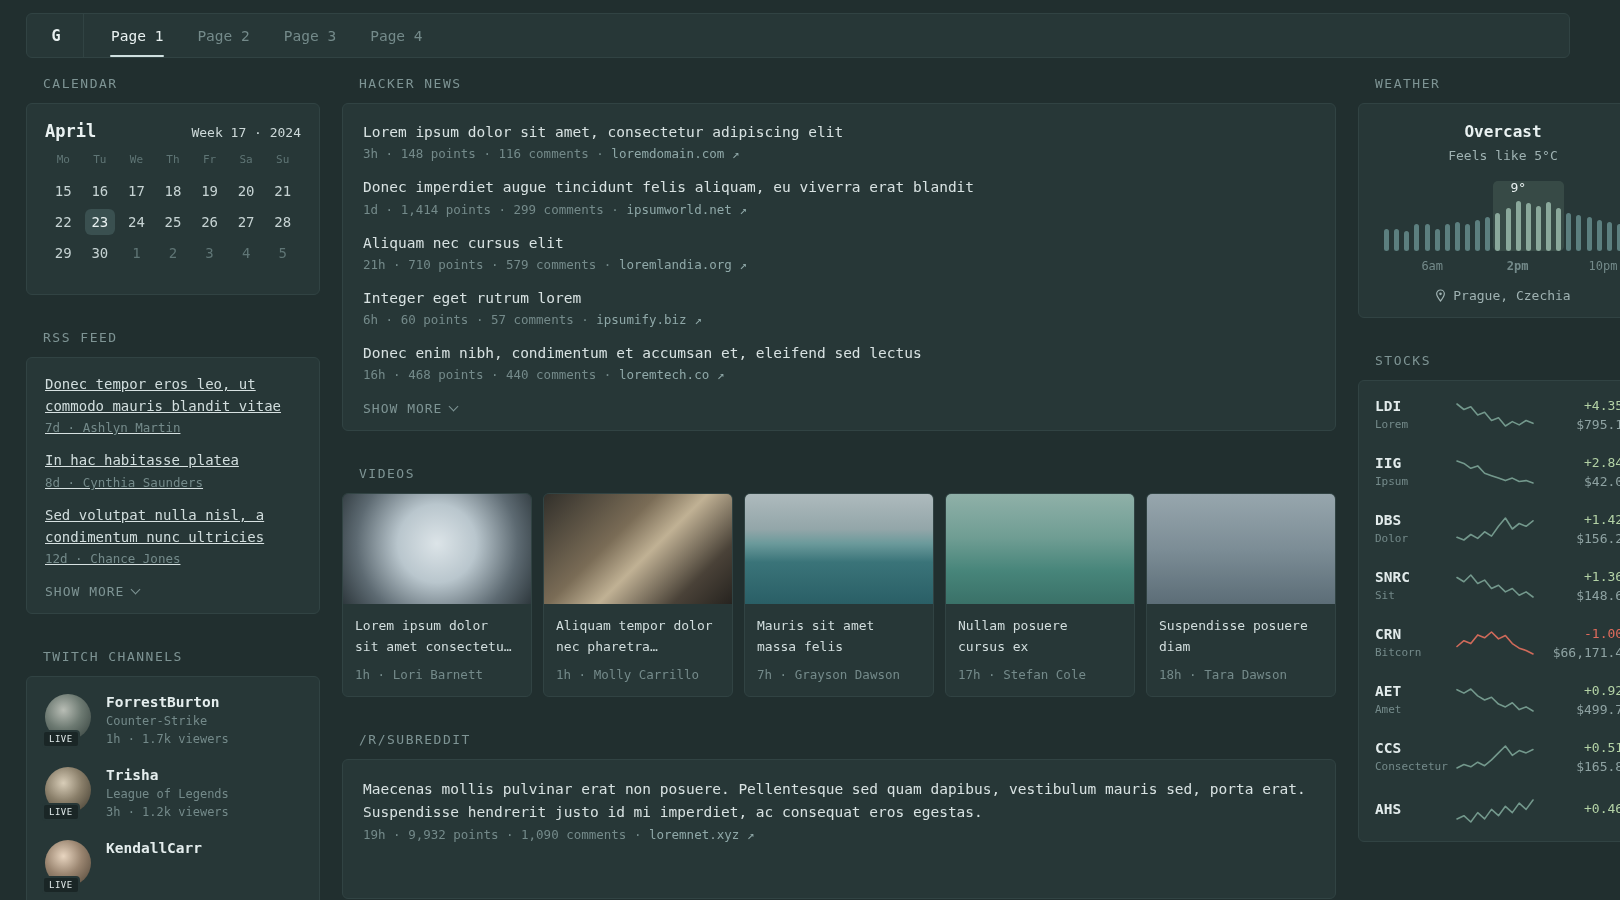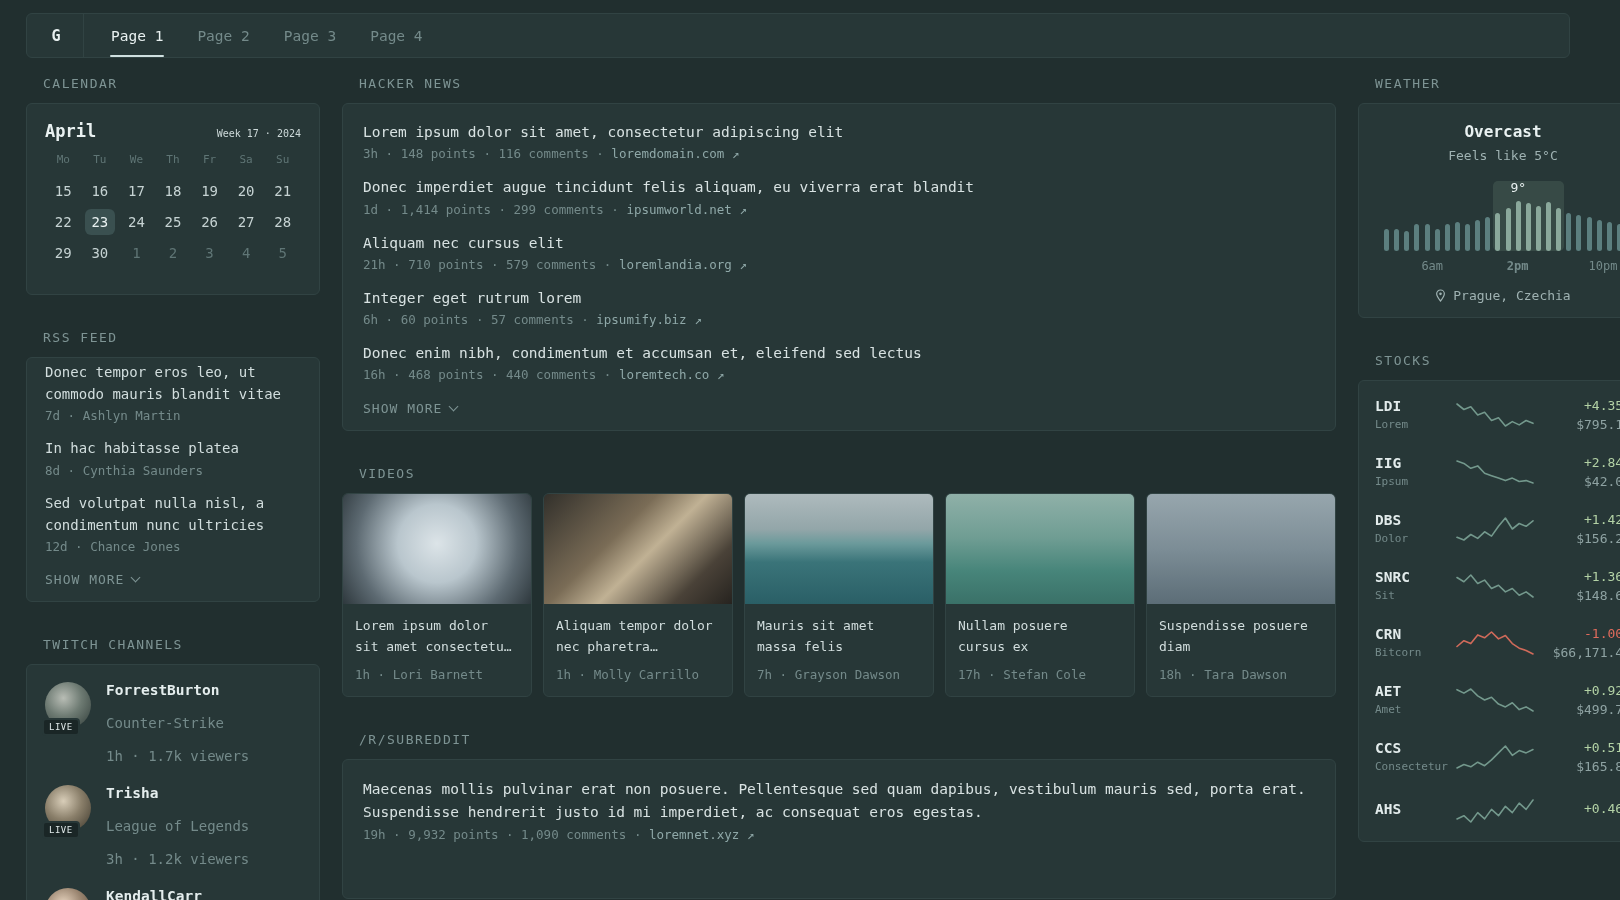--- a/index.html
+++ b/index.html
@@ -28,48 +28,48 @@
   
   .columns{display:grid;grid-template-columns:294px 1fr 290px;gap:22px;align-items:start;}
   .widget{margin-bottom:35px;}
   .section-label{font-size:13px;font-weight:normal;letter-spacing:1.5px;color:#7e9494;margin:0 0 12px 17px;}
   .card{background:var(--card);border:1px solid var(--border);border-radius:6px;}
 
   
   .calendar-card{padding:17px 18px 28px;}
   .cal-head{display:flex;justify-content:space-between;align-items:baseline;margin-bottom:12px;}
   .cal-month{font-size:17px;font-weight:700;color:var(--text-bright);}
-  .cal-week{font-size:10px;color:#cdd9d9;}
+  .cal-week{font-size:13px;color:#cdd9d9;}
   .cal-grid{display:grid;grid-template-columns:repeat(7,1fr);row-gap:5px;text-align:center;}
   .cal-dh{font-size:11px;color:var(--text-faint);padding-bottom:7px;}
   .cal-day{font-size:14px;color:#c6d3d3;height:26px;line-height:26px;width:30px;margin:0 auto;border-radius:6px;}
   .cal-day.dim{color:var(--text-faint);}
   .cal-day.selected{background:#3a5050;color:var(--text-bright);text-align:center;}
 
   
-  .rss-card{padding:4px 18px 13px;}
+  .rss-card{padding:16px 18px 13px;text-decoration:underline;}
   .rss-item{margin-bottom:15px;}
   .rss-title{font-size:14px;line-height:1.55;color:#d2dede;cursor:pointer;}
   .item-meta{font-size:12.5px;color:var(--text-dim);margin-top:3px;}
   .show-more{display:inline-flex;align-items:center;gap:8px;color:#7e9494;font-size:13px;
              letter-spacing:1px;cursor:pointer;margin-top:2px;}
   .chevron{width:7px;height:7px;border-right:1.5px solid #7e9494;border-bottom:1.5px solid #7e9494;
            transform:rotate(45deg);margin-top:-4px;}
 
   
   .twitch-card{padding:17px 18px;}
   .tw-row{display:flex;gap:15px;margin-bottom:21px;}
   .tw-avatar{width:46px;height:46px;border-radius:50%;flex-shrink:0;position:relative;cursor:pointer;}
   .av-0{background:radial-gradient(circle at 40% 35%, #b8bdb5 0%, #6d7a72 45%, #2f3b38 100%);}
   .av-1{background:radial-gradient(circle at 40% 35%, #d8cdb8 0%, #8a7f6a 45%, #3a352a 100%);}
   .av-2{background:radial-gradient(circle at 40% 35%, #e8d5c0 0%, #9a8570 45%, #4a3f32 100%);}
   .live-badge{position:absolute;bottom:-8px;left:-3px;background:#1a2626;color:#dfe8e8;font-size:9px;
               letter-spacing:.5px;padding:2px 5px;border-radius:4px;border:2px solid var(--card);}
   .tw-name{font-size:14.5px;font-weight:700;color:#e4eded;cursor:pointer;}
-  .tw-sub{font-size:14px;color:var(--text-dim);margin-top:17px;}
+  .tw-sub{font-size:12px;color:var(--text-dim);margin-top:4px;}
 
   
   .hn-card{padding:18px 20px 13px;}
   .hn-item{margin-bottom:16px;}
   .hn-title{font-size:14.5px;color:#d8e2e2;cursor:pointer;line-height:1.4;}
   .hn-meta{font-size:12.5px;color:var(--text-dim);margin-top:4px;}
   .domain{color:#8fa8a8;cursor:pointer;text-decoration:none;}
   .sub-card{padding:18px 20px;min-height:140px;}
   .sub-title{font-size:14.5px;line-height:1.55;color:#d8e2e2;cursor:pointer;}
 

